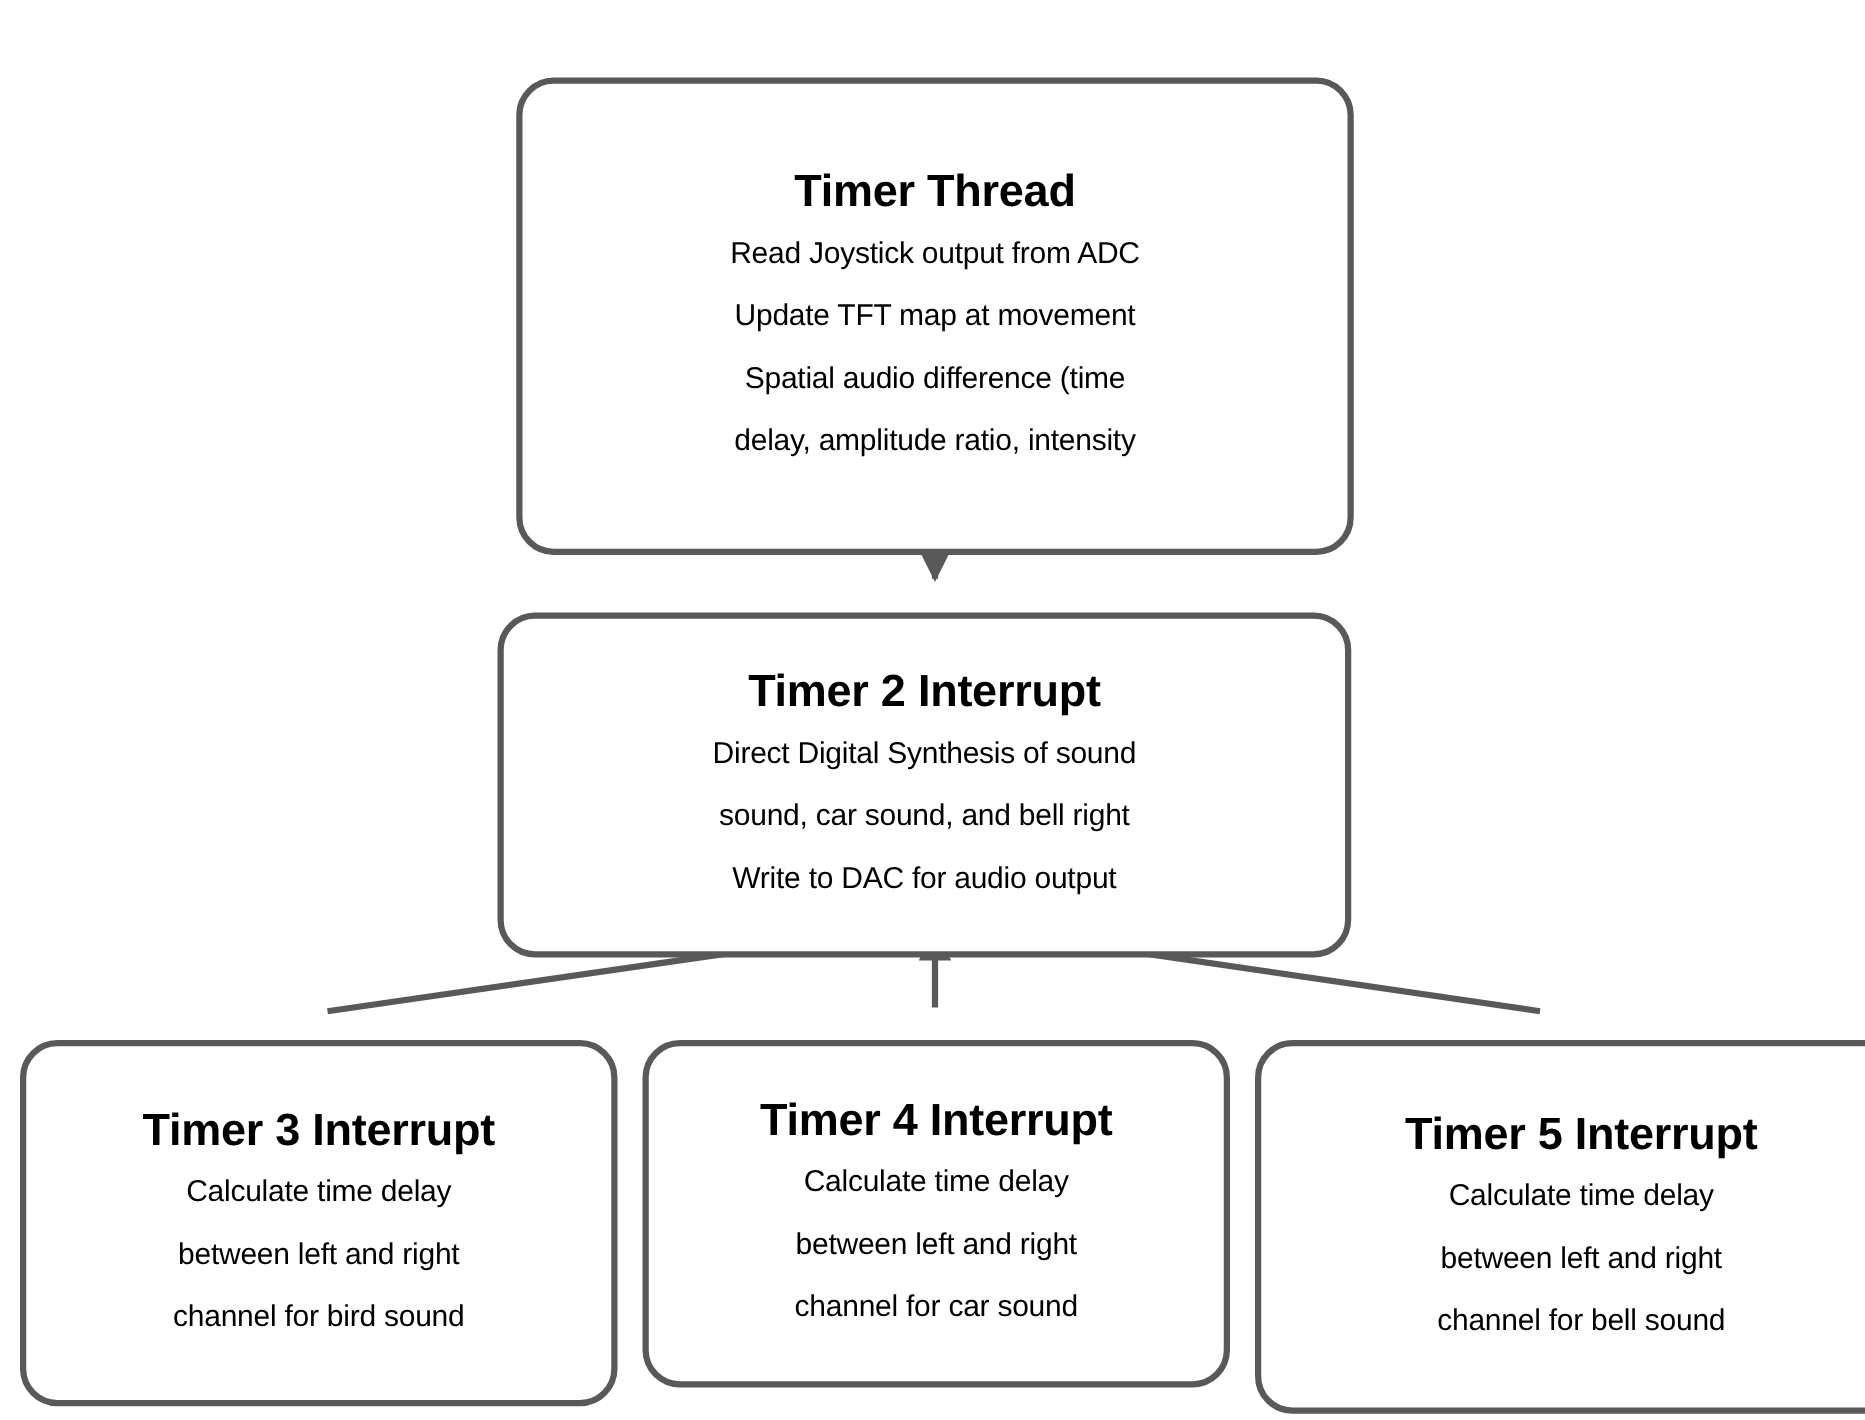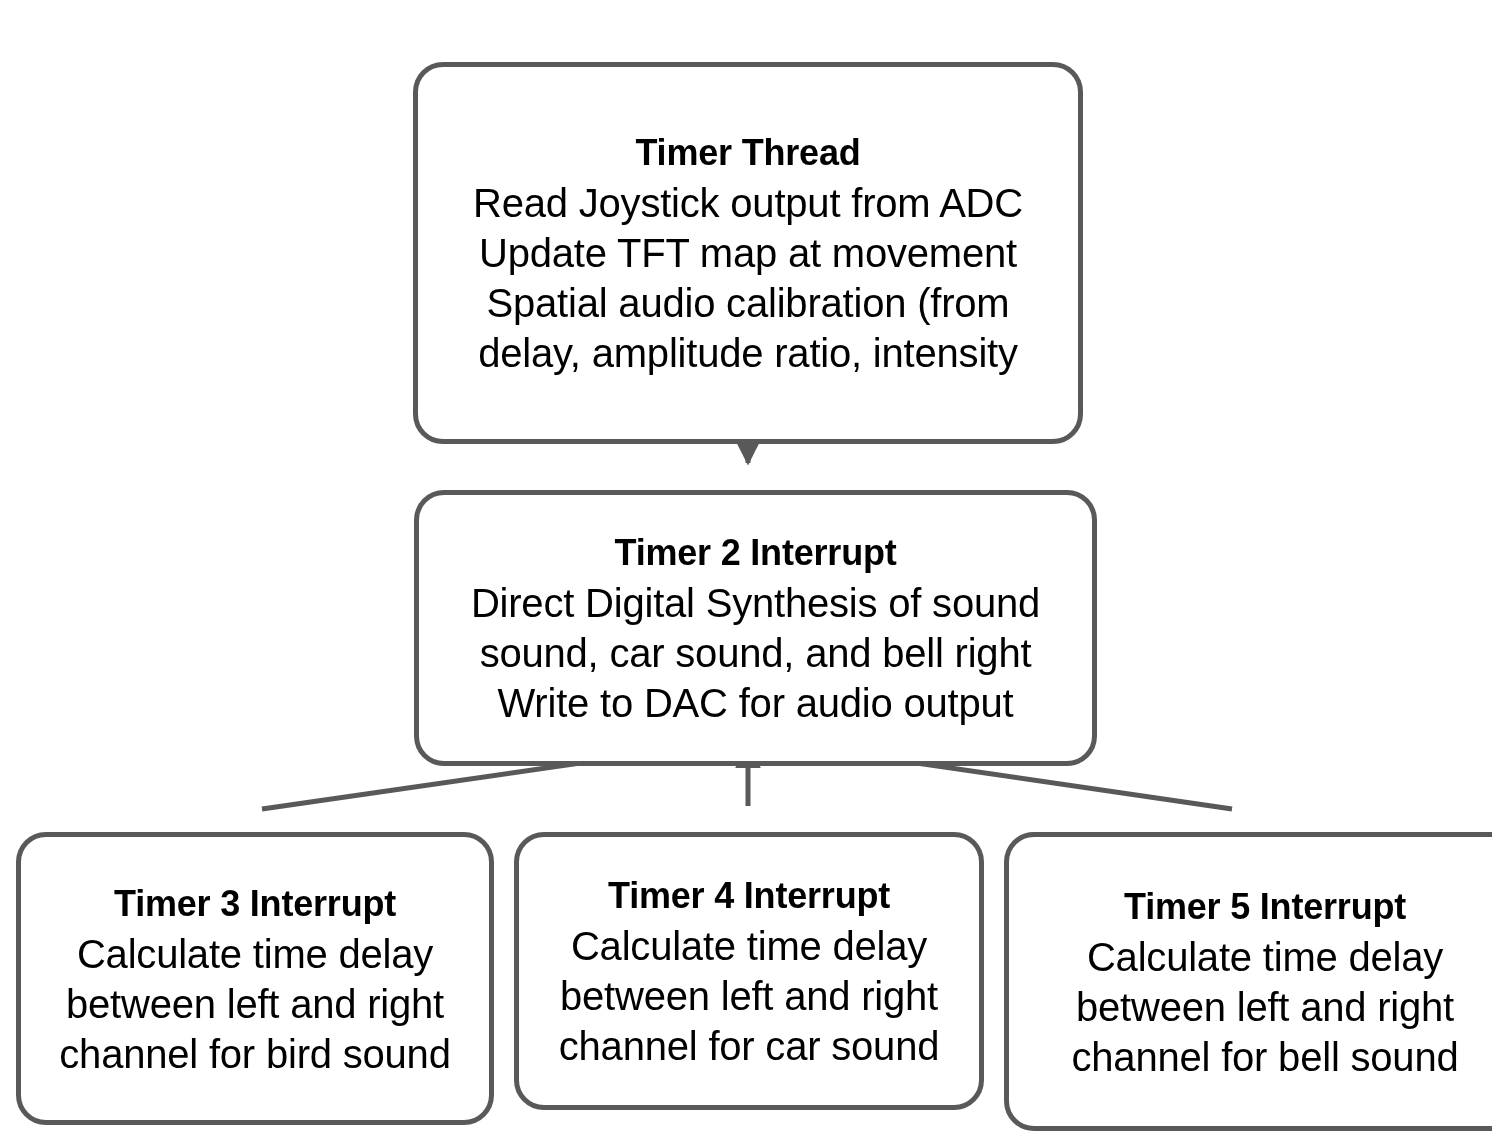--- a/index.html
+++ b/index.html
@@ -40,29 +40,29 @@
   }
   .node .title {
     font-weight: bold;
     font-size: 36px;
     line-height: 50px;
     letter-spacing: -0.2px;
     white-space: nowrap;
   }
   .node .body-line {
     font-weight: normal;
-    font-size: 40px;
+    font-size: 24px;
     line-height: 50px;
     letter-spacing: -0.2px;
     white-space: nowrap;
   }
 
   
   #node-timer-thread   { left: 413px; top: 38px;  width: 670px; height: 382px; }
-  #node-timer-2        { left: 414px; top: 466px; width: 683px; height: 276px; }
+  #node-timer-2        { left: 398px; top: 466px; width: 683px; height: 276px; }
   #node-timer-3        { left: 16px;  top: 808px; width: 478px; height: 293px; }
   #node-timer-4        { left: 514px; top: 808px; width: 470px; height: 278px; }
   #node-timer-5        { left: 1004px;top: 808px; width: 522px; height: 299px; }
 </style>
 </head>
 <body>
 
 <div id="canvas">
 
   <svg id="edges" viewBox="0 0 1492 1136" width="1492" height="1136" xmlns="http://www.w3.org/2000/svg">
@@ -86,21 +86,21 @@
 
     <g>
       <line x1="1232" y1="809" x2="772" y2="742" stroke="#595959" stroke-width="5" marker-end="url(#arrow)"></line>
     </g>
   </svg>
 
   <div class="node" id="node-timer-thread">
     <div class="title">Timer Thread</div>
     <div class="body-line">Read Joystick output from ADC</div>
     <div class="body-line">Update TFT map at movement</div>
-    <div class="body-line">Spatial audio calibration (from</div>
+    <div class="body-line">Spatial audio difference (time</div>
     <div class="body-line">delay, amplitude ratio, intensity</div>
   </div>
 
   <div class="node" id="node-timer-2">
     <div class="title">Timer 2 Interrupt</div>
     <div class="body-line">Direct Digital Synthesis of sound</div>
     <div class="body-line">sound, car sound, and bell right</div>
     <div class="body-line">Write to DAC for audio output</div>
   </div>
 

